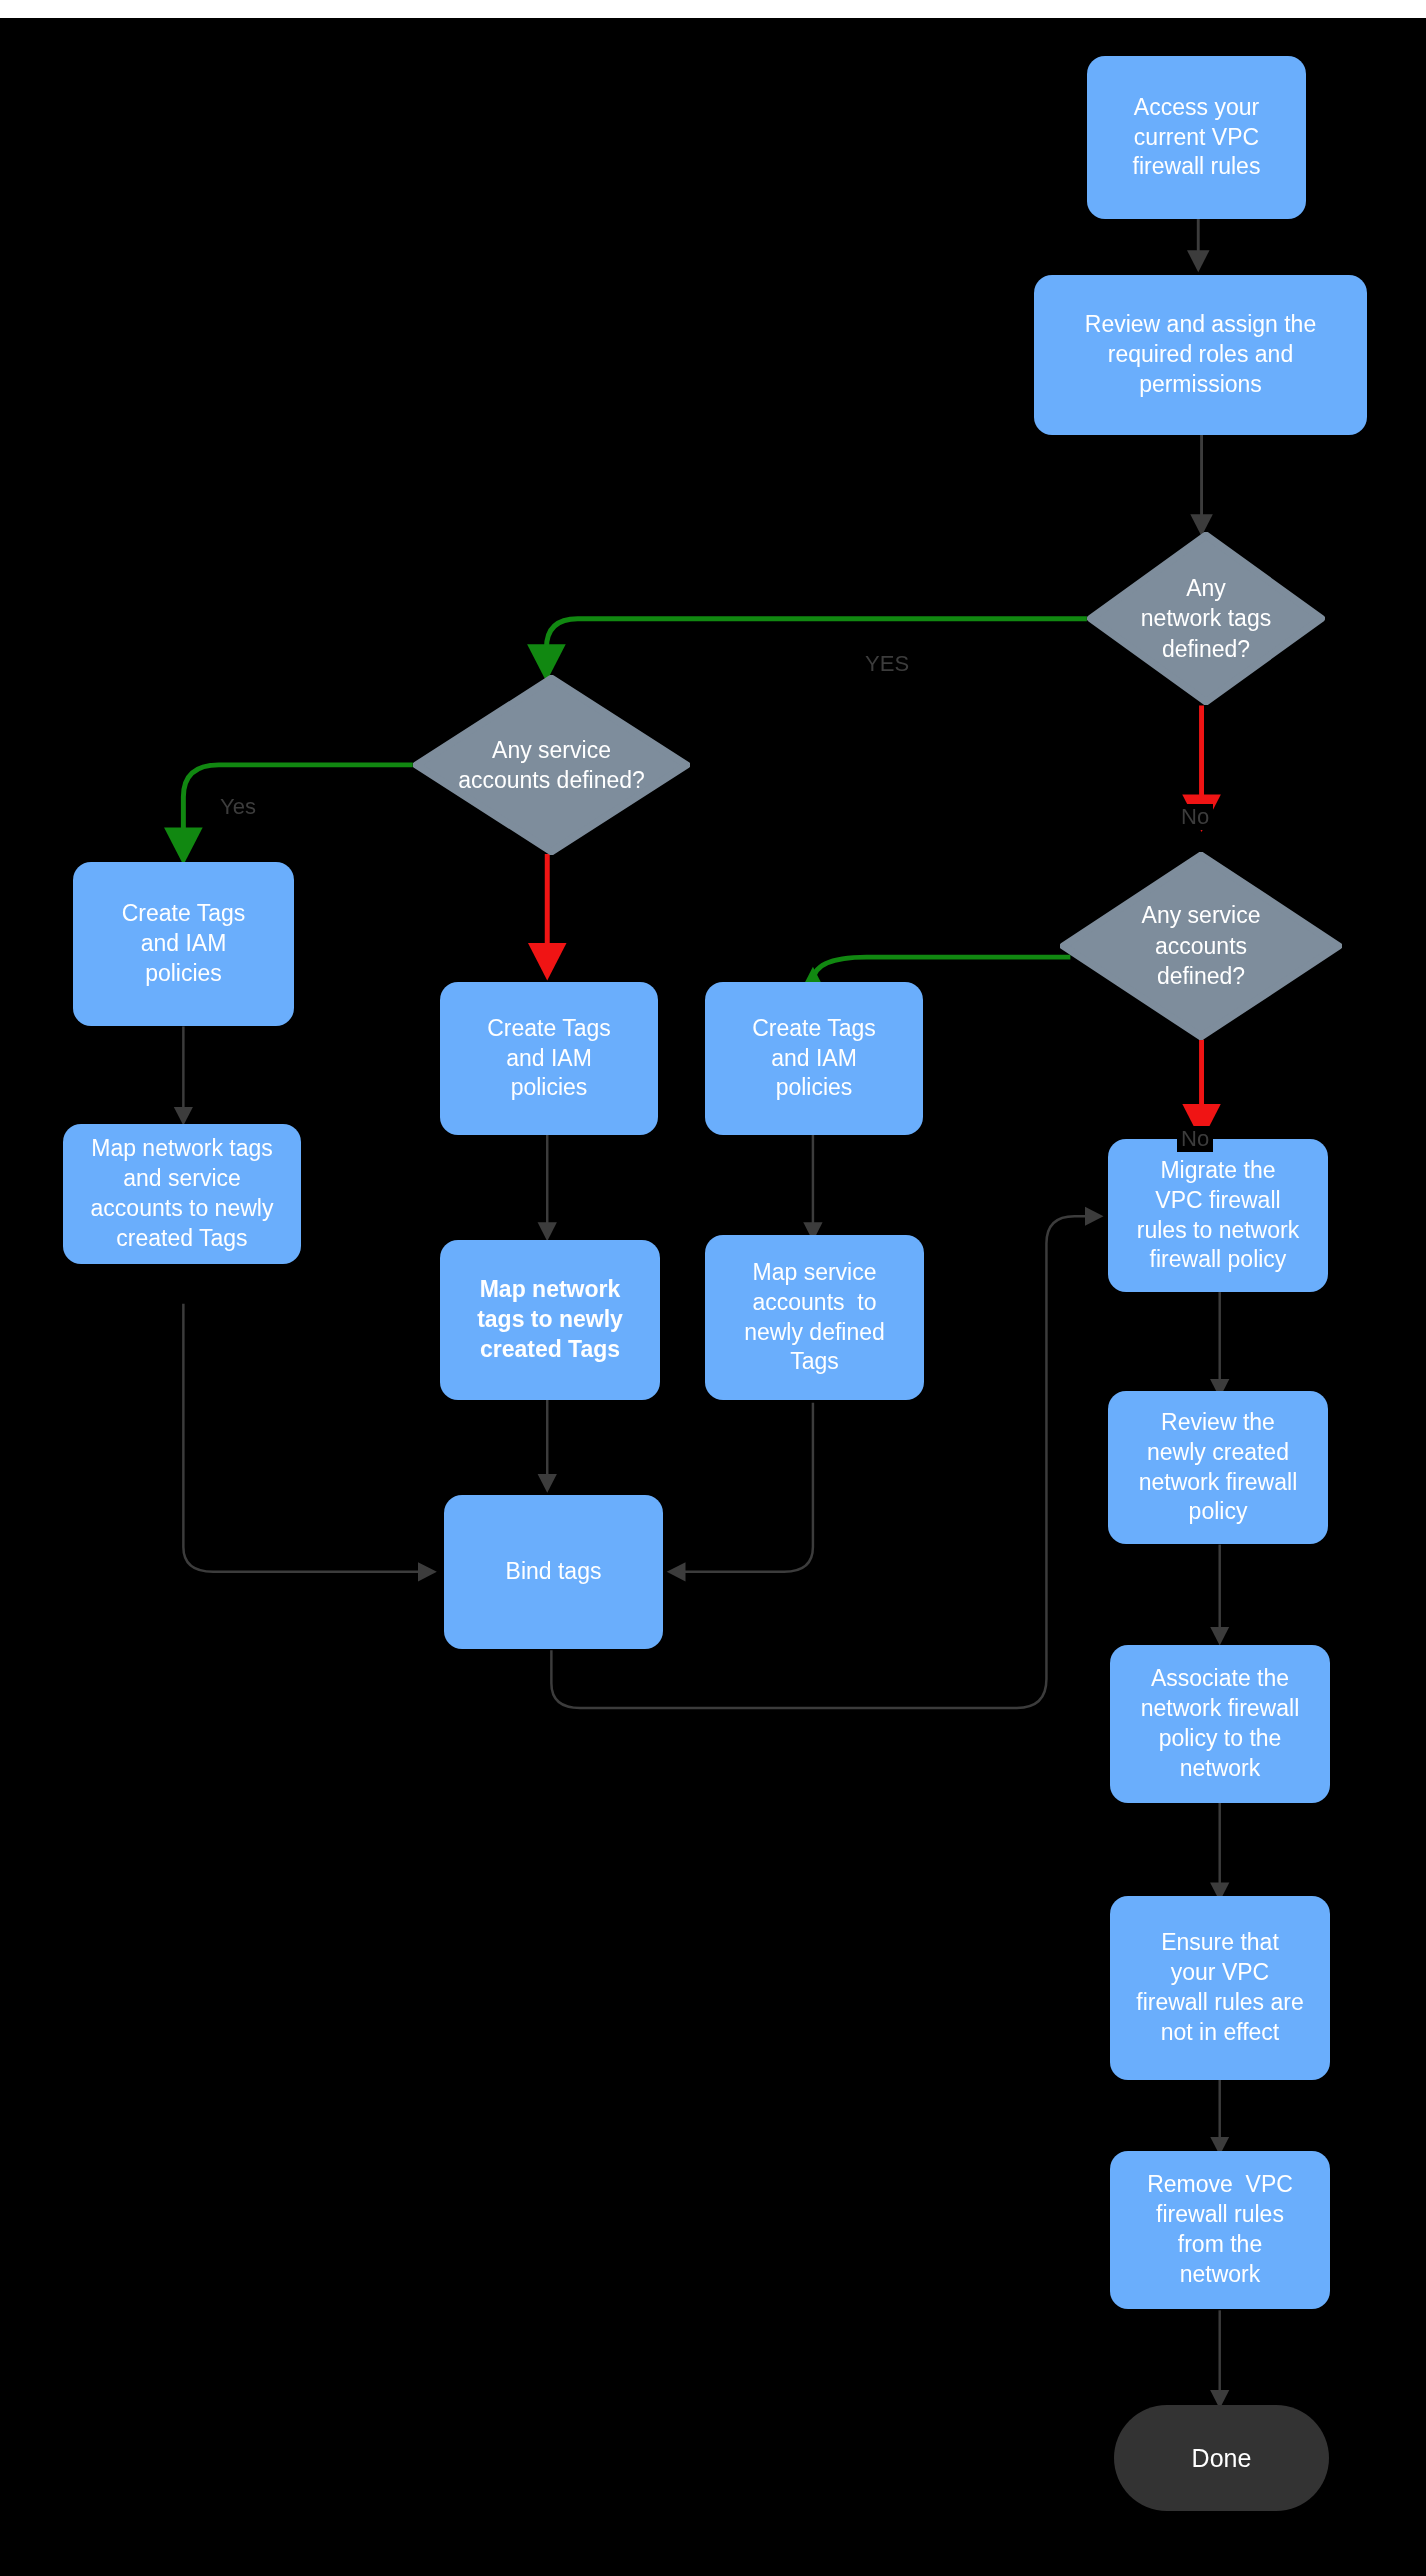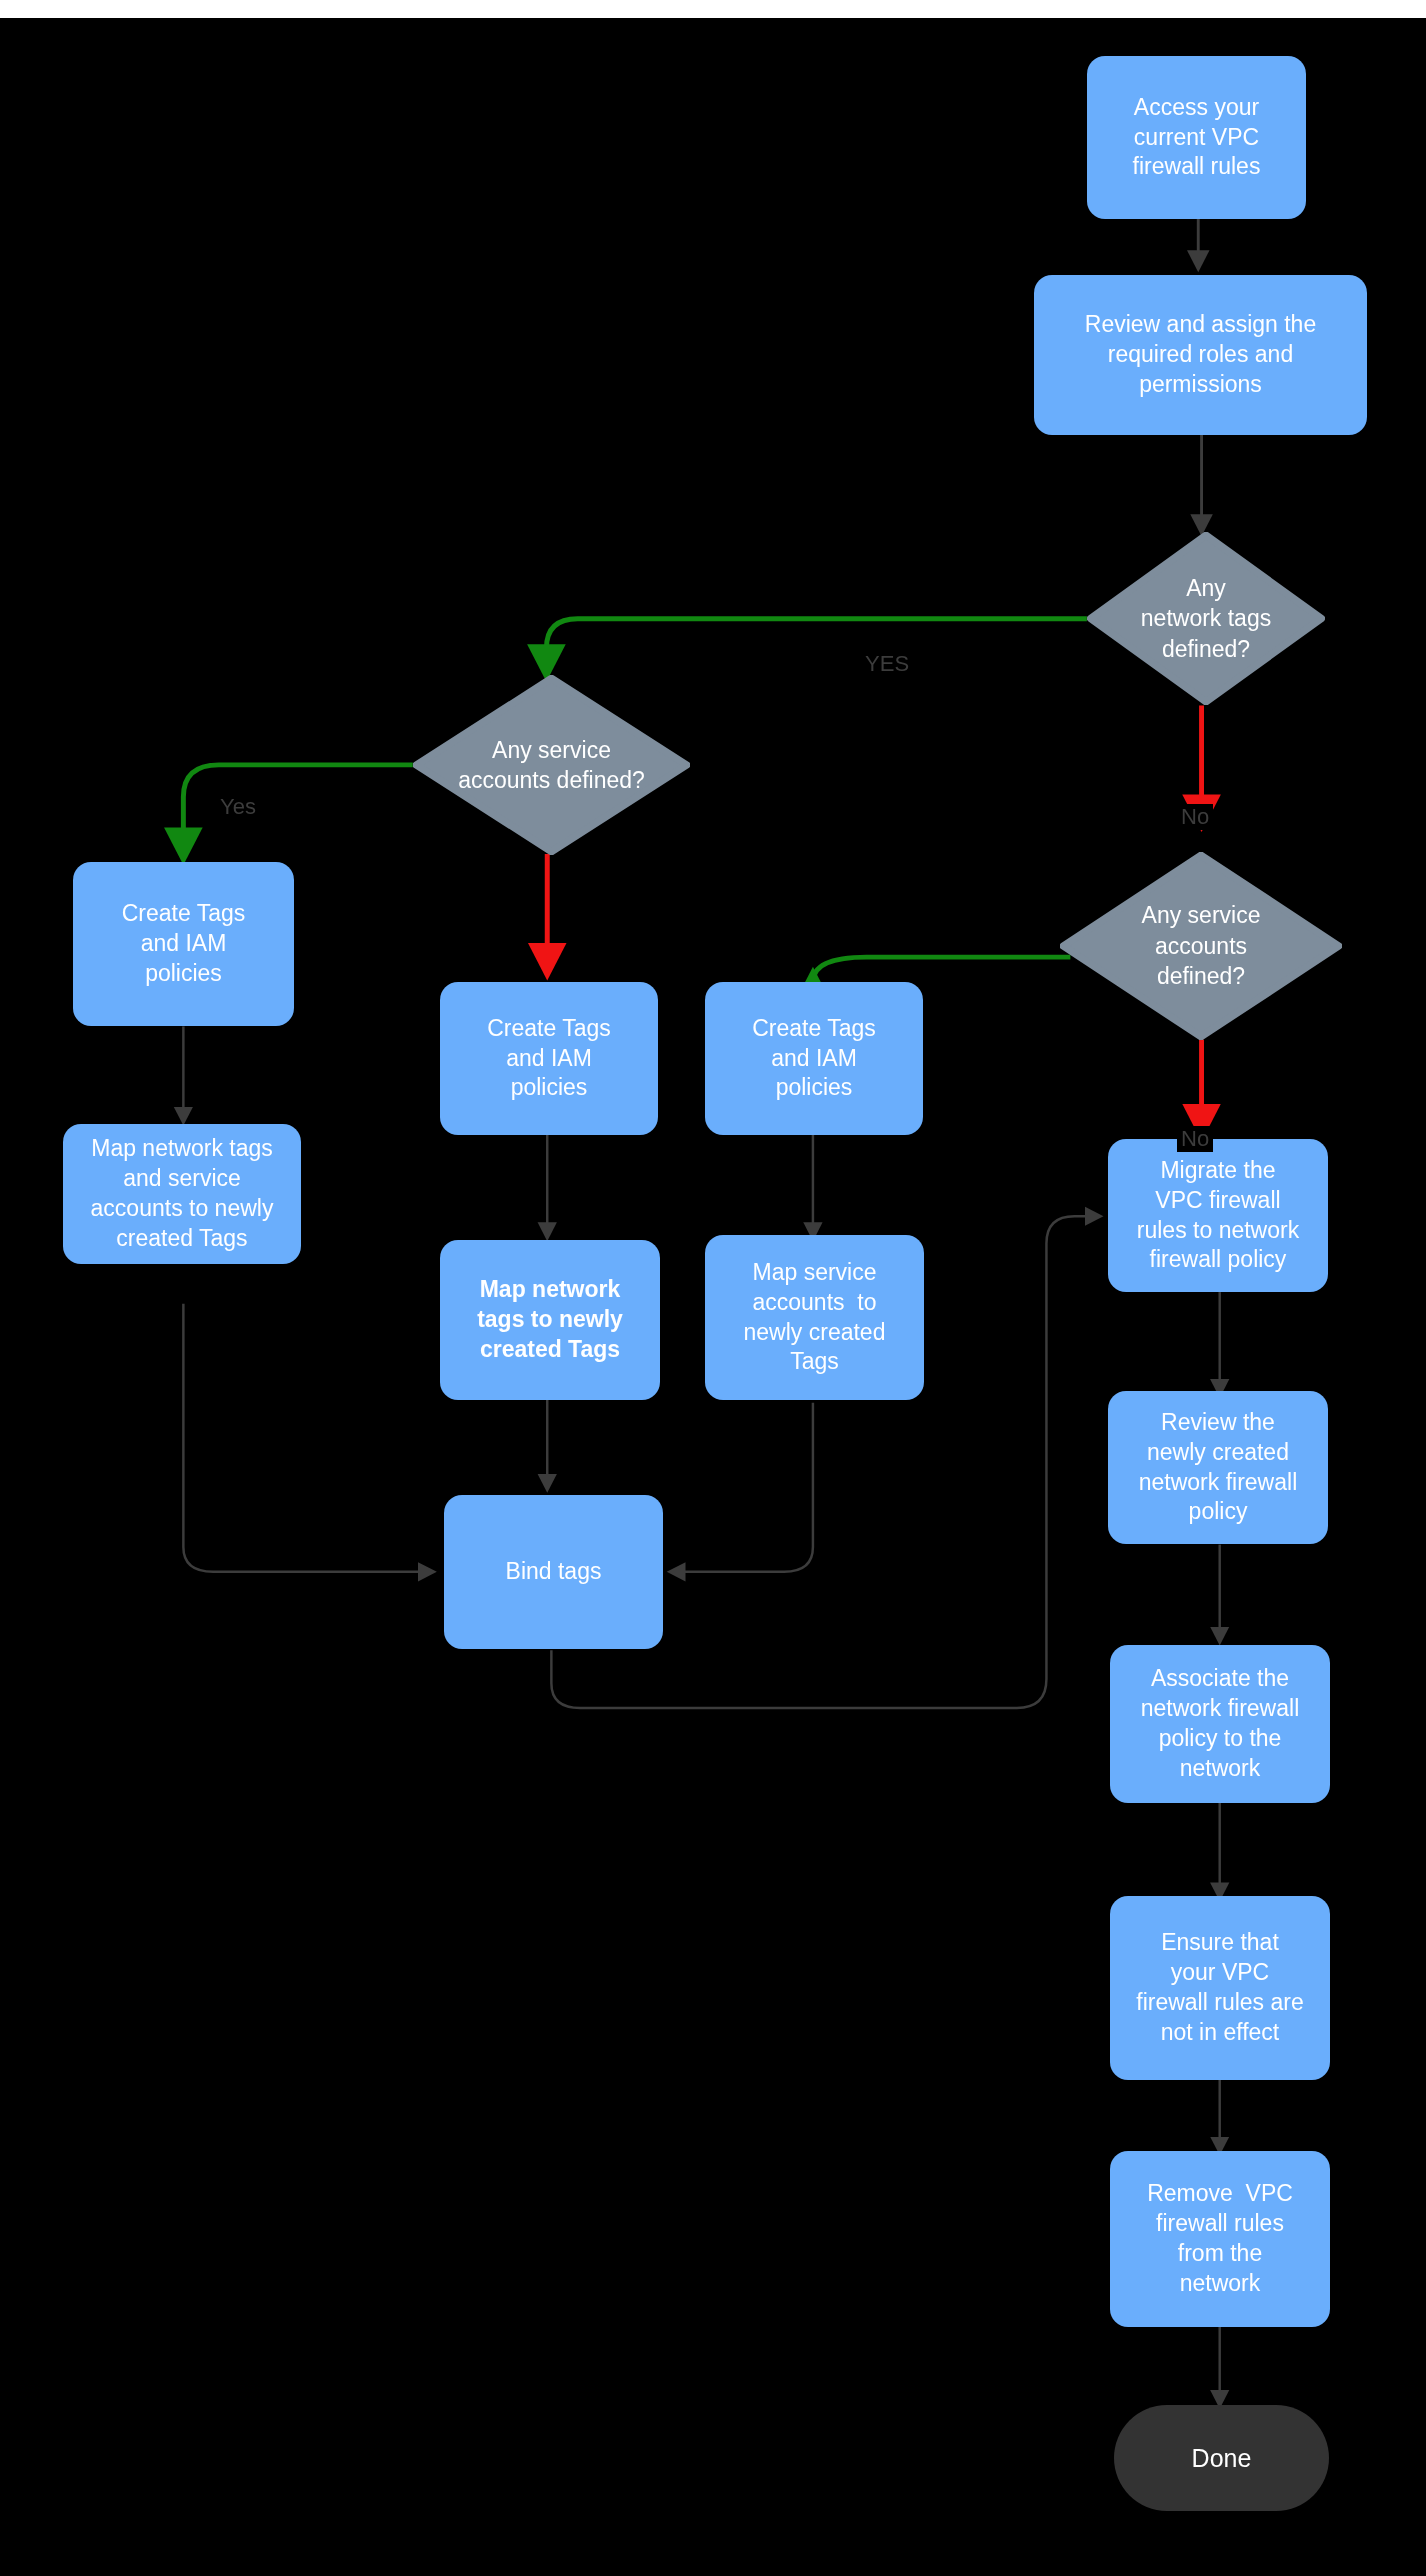--- a/index.html
+++ b/index.html
@@ -207,21 +207,21 @@
 
   <div class="node process" style="left:705px; top:982px; width:218px; height:153px;">
     <span>Create Tags
 and IAM
 policies</span>
   </div>
 
   <div class="node process" style="left:705px; top:1235px; width:219px; height:165px;">
     <span>Map service
 accounts  to
-newly created
+newly defined
 Tags</span>
   </div>
 
   <div class="node process" style="left:444px; top:1495px; width:219px; height:154px;align-items:center;">
     <span>Bind tags</span>
   </div>
 
   <div class="decision-wrap" style="left:1060px; top:852px; width:282px; height:188px;">
     <svg class="decision-shape" viewBox="0 0 342 228">
       <path d="M171,4 L338,114 L171,224 L4,114 Z" fill="#7e8d9c" stroke="#7e8d9c" stroke-width="9" stroke-linejoin="round"></path>
@@ -252,21 +252,21 @@
 network</span>
   </div>
 
   <div class="node process" style="left:1110px; top:1896px; width:220px; height:184px;">
     <span>Ensure that
 your VPC
 firewall rules are
 not in effect</span>
   </div>
 
-  <div class="node process" style="left:1110px; top:2151px; width:220px; height:176px;justify-content:center;">
+  <div class="node process" style="left:1110px; top:2151px; width:220px; height:158px;justify-content:center;">
     <span>Remove  VPC
 firewall rules
 from the
 network</span>
   </div>
 
   <div class="node terminal" style="left:1114px; top:2405px; width:215px; height:106px;">
     <span>Done</span>
   </div>
 

